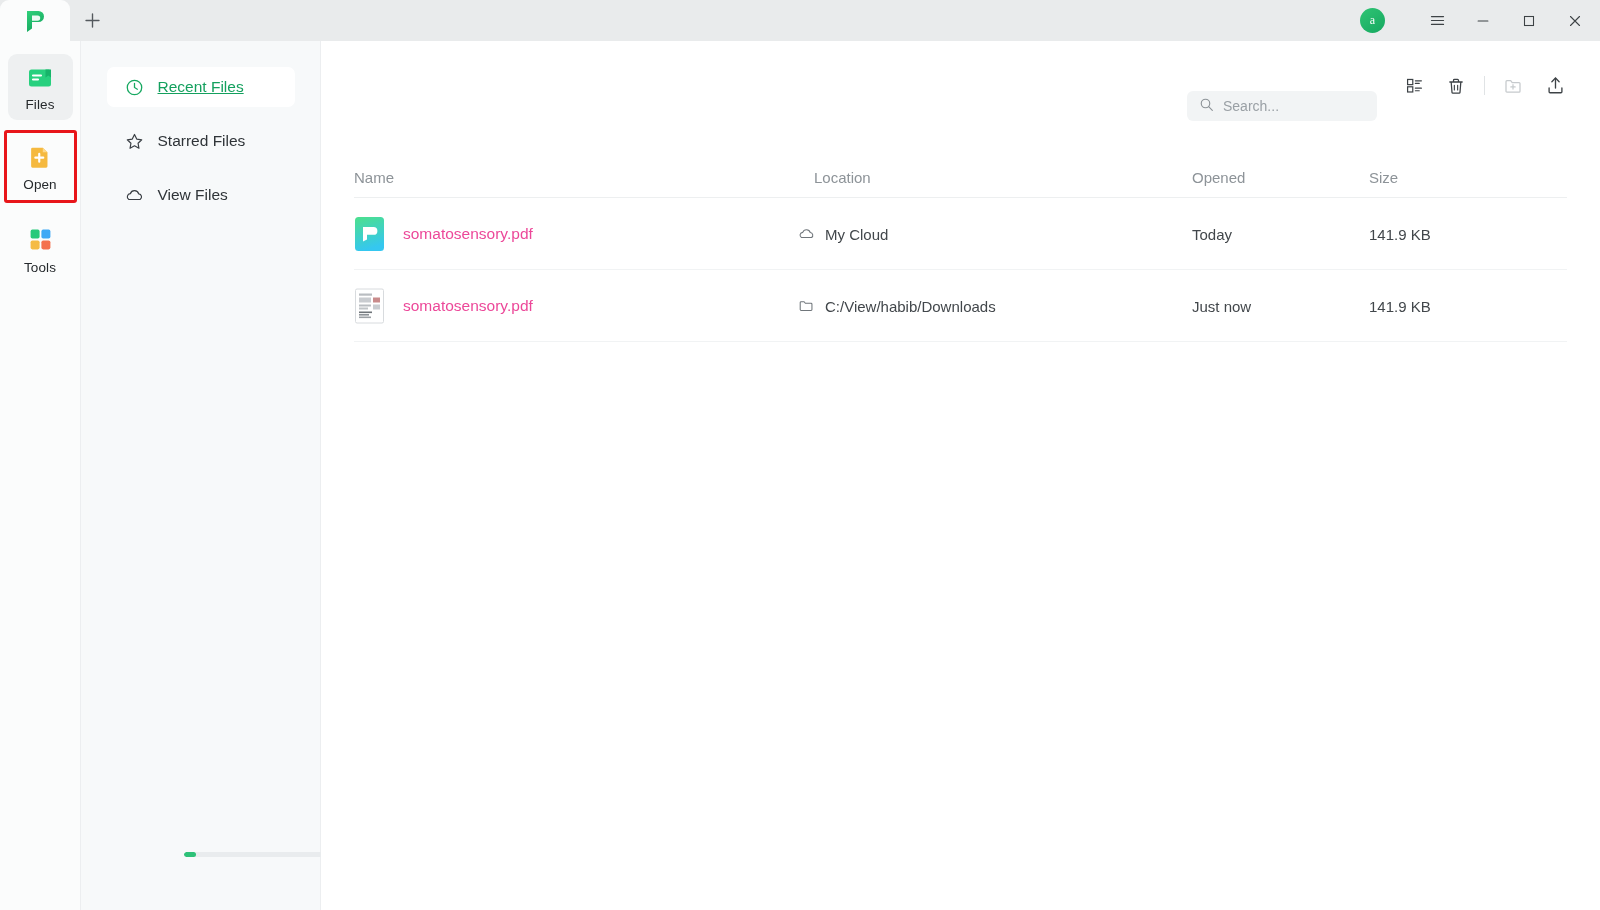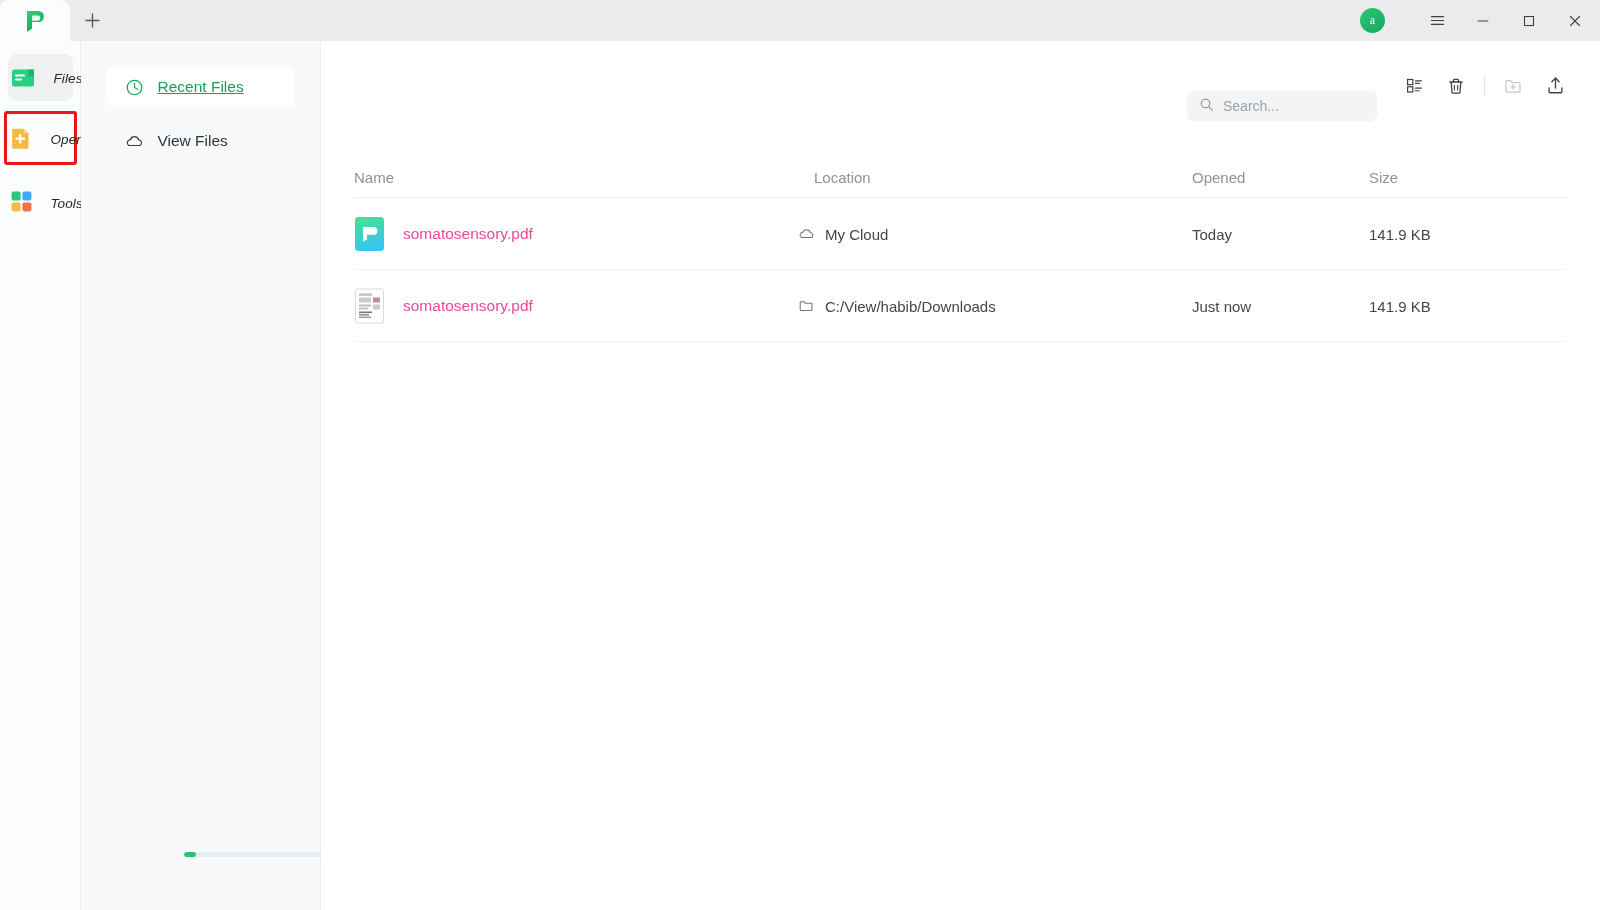--- a/index.html
+++ b/index.html
@@ -52,23 +52,22 @@
   .rail {
     position: absolute; left: 0; top: 41px; width: 81px; height: 869px;
     background: #fbfcfc;
     border-right: 1px solid #eceef0;
   }
   .rail-item {
     position: relative;
     width: 65px; margin: 0 auto;
     padding: 9px 0 8px;
     border-radius: 9px;
-    display: flex; align-items: center; gap: 16px;
+    display: flex; flex-direction: column; align-items: center; gap: 4px;
     text-align: center;
-    font-style: italic;
   }
   .rail-item.sel { background: #eef0f1; }
   .rail-item.boxed {
     border: 3px solid #e8161a;
     border-radius: 3px;
     width: 73px;
     padding: 10px 0 8px;
     align-items: center;
   }
   .rail-label { font-size: 13.5px; color: #25292c; letter-spacing: .1px; }
@@ -269,20 +268,28 @@
   <div class="nav-item sel" id="nav-recent">
     <span class="nav-ico">
       <svg viewBox="0 0 20 20" width="19" height="19">
         <circle cx="10" cy="10" r="7.6" fill="none" stroke="#16a860" stroke-width="1.35"></circle>
         <path d="M10 5.6 V10 L13 11.8" fill="none" stroke="#16a860" stroke-width="1.35" stroke-linecap="round"></path>
       </svg>
     </span>
     <span>Recent Files</span>
   </div>
 
+  <div class="nav-item" id="nav-starred">
+    <span class="nav-ico">
+      <svg viewBox="0 0 20 20" width="19" height="19">
+        <path d="M10 2.6 l2.33 4.88 5.27.72 -3.85 3.63 .95 5.3 -4.7-2.55 -4.7 2.55 .95-5.3 -3.85-3.63 5.27-.72 Z" fill="none" stroke="#3a3f44" stroke-width="1.25" stroke-linejoin="round"></path>
+      </svg>
+    </span>
+    <span>Starred Files</span>
+  </div>
 
   <div class="nav-item" id="nav-cloud">
     <span class="nav-ico">
       <svg viewBox="0 0 20 20" width="19" height="19">
         <path d="M4 14.2 a3.3 3.3 0 0 1 1.6 -6.1 A4.6 4.6 0 0 1 14.4 8.3 a3.2 3.2 0 0 1 1.5 5.9 Z" fill="none" stroke="#3a3f44" stroke-width="1.25" stroke-linejoin="round"></path>
       </svg>
     </span>
     <span>View Files</span>
   </div>
 

